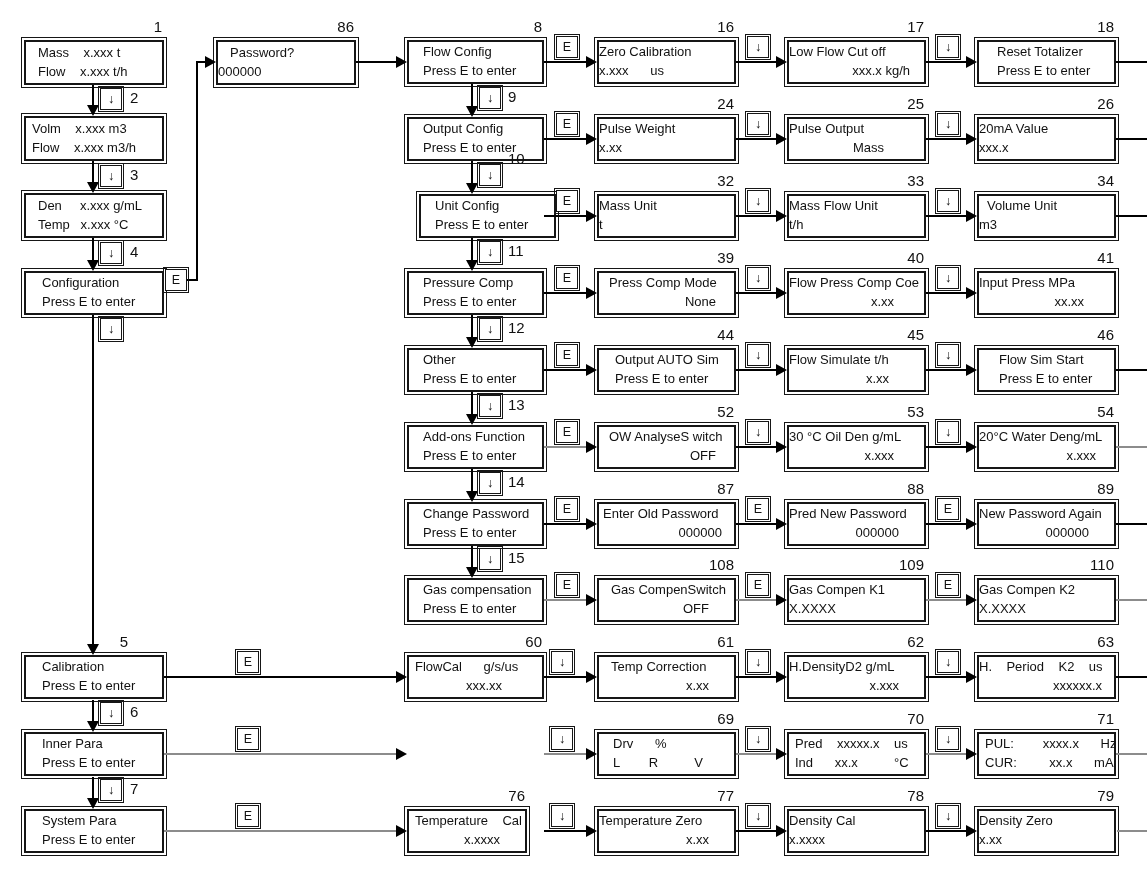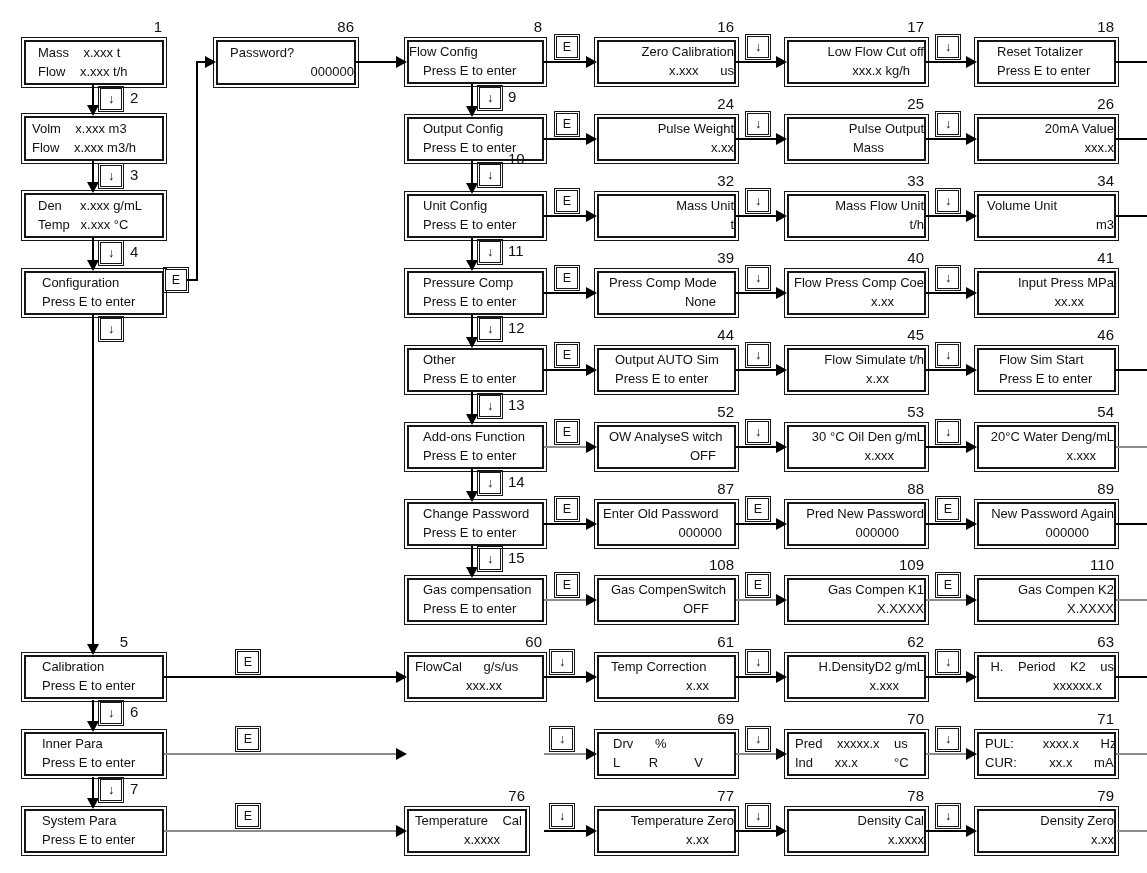--- a/index.html
+++ b/index.html
@@ -2,21 +2,21 @@
 <html><head>
 <meta charset="utf-8">
 <style>
   html,body{margin:0;padding:0;background:#fff}
   #canvas{position:relative;width:1147px;height:873px;background:#fff;
           font-family:"Liberation Sans",sans-serif;color:#111;overflow:hidden}
   .node{position:absolute;background:#fff;border:2px solid #161616;outline:1px solid #161616;
         outline-offset:2px;font-size:13px;display:flex;flex-direction:column;
         justify-content:center;gap:2px;box-sizing:border-box}
   .ln{white-space:pre;line-height:1.3}
-  .tl{text-align:left}.tc{text-align:right}.tr{text-align:right}
+  .tl{text-align:left}.tc{text-align:left}.tr{text-align:right}
   .num{position:absolute;top:-24px;right:0;font-size:15px;color:#111}
   .fnum{position:absolute;font-size:15px;color:#111}
   .badge{position:absolute;width:20px;height:20px;background:#fff;border:1px solid #161616;
          outline:1px solid #161616;outline-offset:1px;display:flex;align-items:center;
          justify-content:center;font-size:12.5px;color:#111;z-index:3}
   .hl{position:absolute;height:1.6px;background:#000;z-index:1}
   .vl{position:absolute;width:1.6px;background:#000;z-index:1}
   .grey{background:#8c8c8c}
   .ar{position:absolute;width:0;height:0;border-top:6px solid transparent;
       border-bottom:6px solid transparent;border-left:11px solid #000;z-index:2}
@@ -60,28 +60,28 @@
   </div>
 
   <div class="node" style="left:216px;top:40px;width:140px;height:45px">
     <span class="num">86</span>
     <div class="ln tl" style="padding-left:12px">Password?</div>
     <div class="ln tc">000000</div>
   </div>
 
   <div class="node" style="left:407px;top:40px;width:137px;height:44px">
     <span class="num">8</span>
-    <div class="ln tl" style="">Flow Config</div>
+    <div class="ln tl" style="padding-left:14px">Flow Config</div>
     <div class="ln tl" style="padding-left:14px">Press E to enter</div>
   </div>
   <div class="node" style="left:407px;top:117px;width:137px;height:44px">
     <div class="ln tl" style="padding-left:14px">Output Config</div>
     <div class="ln tl" style="padding-left:14px">Press E to enter</div>
   </div>
-  <div class="node" style="left:407px;top:194px;width:137px;height:44px">
+  <div class="node" style="left:419px;top:194px;width:137px;height:44px">
     <div class="ln tl" style="padding-left:14px">Unit Config</div>
     <div class="ln tl" style="padding-left:14px">Press E to enter</div>
   </div>
   <div class="node" style="left:407px;top:271px;width:137px;height:44px">
     <div class="ln tl" style="padding-left:14px">Pressure Comp</div>
     <div class="ln tl" style="padding-left:14px">Press E to enter</div>
   </div>
   <div class="node" style="left:407px;top:348px;width:137px;height:44px">
     <div class="ln tl" style="padding-left:14px">Other</div>
     <div class="ln tl" style="padding-left:14px">Press E to enter</div>

